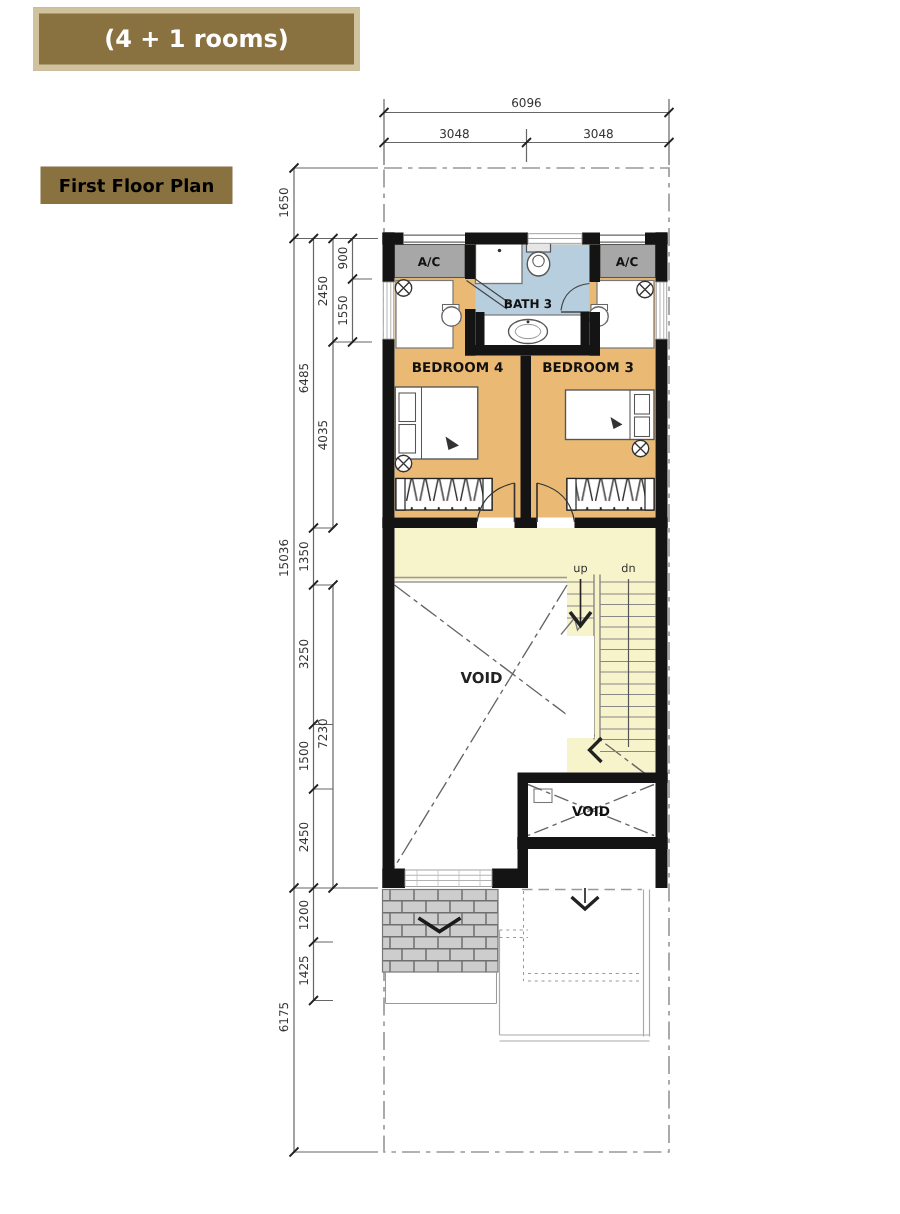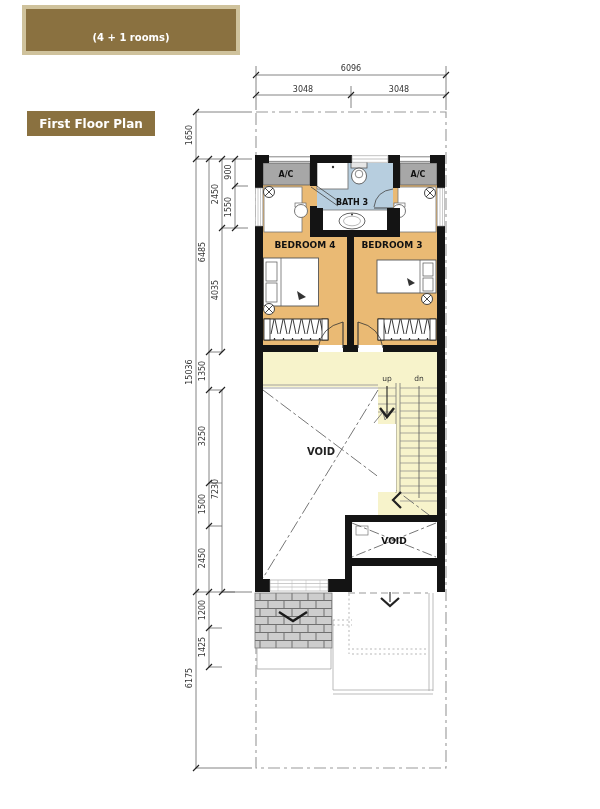--- a/index.html
+++ b/index.html
@@ -10,24 +10,24 @@
   .header-box{
     position:absolute;left:22px;top:5px;width:198px;
     background:#8a7140;border:4px solid #cfc29c;color:#fff;
     text-align:center;padding:6px 6px 8px 6px;
   }
   .header-title{font-size:15px;font-weight:bold;margin:2px 0 7px 0;}
   .spec{display:grid;grid-template-columns:96px 1fr;column-gap:7px;
         font-size:11px;font-weight:bold;line-height:15px;}
   .spec .lab{text-align:right;}
   .spec .val{text-align:left;}
-  .rooms-note{font-size:10px;font-weight:bold;margin-top:17px;}
+  .rooms-note{font-size:16px;font-weight:bold;margin-top:1px;}
   .plan-tag{
     position:absolute;left:27px;top:111px;width:128px;height:25px;
-    background:#8a7140;color:#ffffff;font-size:12px;font-weight:bold;
+    background:#8a7140;color:#000000;font-size:12px;font-weight:bold;
     display:flex;align-items:center;justify-content:center;
   }
   svg.plan{position:absolute;left:0;top:0;}
   .dimtxt{font-size:8px;fill:#333;}
   .roomtxt{font-size:9px;font-weight:bold;fill:#111;}
   .roomtxt-sm{font-size:8px;font-weight:bold;fill:#111;}
   .voidtxt{font-size:10px;font-weight:bold;fill:#222;}
   .stairtxt{font-size:7.5px;fill:#333;}
   text{text-anchor:middle;}
 </style>

